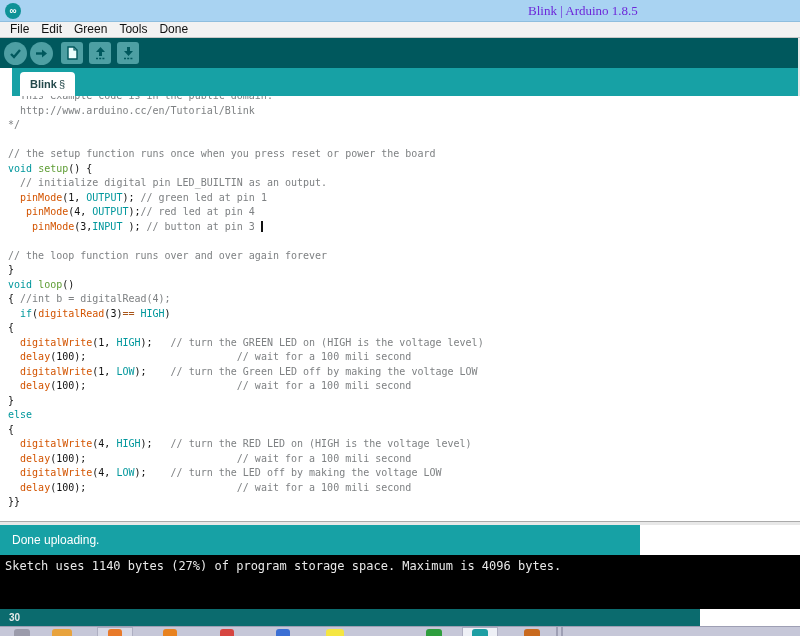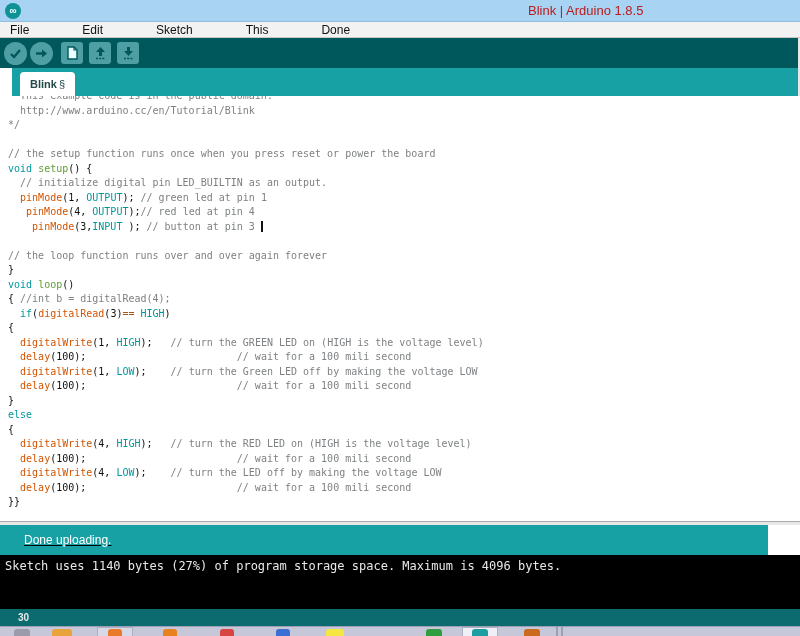--- a/index.html
+++ b/index.html
@@ -3,24 +3,24 @@
 <meta charset="utf-8">
 <style>
   * { margin:0; padding:0; box-sizing:border-box; }
   html,body { width:800px; height:636px; overflow:hidden; font-family:"Liberation Sans", sans-serif; background:#fff; }
   .window { position:relative; width:800px; height:636px; overflow:hidden; }
 
   
   .titlebar { position:absolute; top:0; left:0; width:800px; height:22px; background:#a9d3f2; border-bottom:1px solid #8fbede; }
   .app-logo { position:absolute; left:5px; top:3px; width:16px; height:16px; border-radius:50%; background:#0f9297;
               color:#fff; font-size:10px; font-weight:bold; text-align:center; line-height:15px; }
-  .title-text { position:absolute; left:528px; top:3px; font-size:13px; color:#b91c1c; }
+  .title-text { position:absolute; left:528px; top:3px; font-size:13px; color:#6d28d9;font-family:Liberation Serif, serif; }
 
   
-  .menubar { position:absolute; top:22px; left:0; width:800px; height:16px; background:#f2f2f2; border-bottom:1px solid #c8c8c8; display:flex; align-items:center; padding-left:4px;gap:41px; }
+  .menubar { position:absolute; top:22px; left:0; width:800px; height:16px; background:#f2f2f2; border-bottom:1px solid #c8c8c8; display:flex; align-items:flex-start; padding-left:4px; }
   .menu-item { font-size:12px; color:#111; padding:0 6px; cursor:default; }
 
   
   .toolbar { position:absolute; top:38px; left:0; width:800px; height:30px; background:#00585d; }
   .tbtn { position:absolute; top:4px; width:23px; height:23px; background:#4d9fa3; display:flex; align-items:center; justify-content:center; }
   .tbtn.round { border-radius:50%; }
   .tbtn.square { border-radius:3px; width:22px; height:22px; }
   .tbtn svg { display:block; }
 
   
@@ -39,29 +39,29 @@
   .tok-u { color:#7e8183; }
   .tok-k { color:#00979c; }
   .tok-l { color:#00979c; }
   .tok-f { color:#d35400; }
   .tok-g { color:#5e9d34; }
   .tok-o { color:#a8561a; }
   .tok-cursor { display:inline-block; width:2px; height:11px; background:#111; vertical-align:-2px; }
 
   
   .divider { position:absolute; top:521px; left:0; width:800px; height:4px; background:#e8e8e8; border-top:1px solid #aaa; }
-  .statusbar { position:absolute; top:525px; left:0; width:768px; height:30px; background:#17a1a5; display:flex; align-items:center; padding-left:24px;text-decoration:underline; }
+  .statusbar { position:absolute; top:525px; left:0; width:640px; height:30px; background:#17a1a5; display:flex; align-items:center; padding-left:12px; }
   .status-text { font-size:12px; color:#ffffff; }
 
   
   .console { position:absolute; top:555px; left:0; width:800px; height:54px; background:#000000; padding:4px 0 0 5px; }
   .console-line { font-family:"DejaVu Sans Mono", monospace; font-size:12px; line-height:14px; color:#e8e8e8; white-space:pre; }
 
   
-  .footer { position:absolute; top:609px; left:0; width:800px; height:17px; background:#0b6b6e; display:flex; align-items:center; padding-left:18px; }
+  .footer { position:absolute; top:609px; left:0; width:700px; height:17px; background:#0b6b6e; display:flex; align-items:center; padding-left:9px; }
   .line-number { font-size:10px; font-weight:bold; color:#e4e9e9; }
 
   
   .taskbar { position:absolute; top:626px; left:0; width:800px; height:10px; background:#c6c7d8; border-top:1px solid #9e9fb4; }
   .task-icon { position:absolute; bottom:0; height:7px; border-radius:3px 3px 0 0; }
   .task-btn { position:absolute; bottom:0; height:9px; width:36px; background:#d8d9e6; border:1px solid #aeafc2; border-bottom:none; }
   .task-btn.active { background:#eef0f6; }
   .task-sep { position:absolute; bottom:0; width:2px; height:9px; background:#9e9fb4; }
 </style>
 </head>
@@ -70,22 +70,22 @@
 <div class="window">
 
   <div class="titlebar">
     <div class="app-logo">∞</div>
     <div class="title-text">Blink | Arduino 1.8.5</div>
   </div>
 
   <div class="menubar">
     <span class="menu-item">File</span>
     <span class="menu-item">Edit</span>
-    <span class="menu-item">Sketch</span>
-    <span class="menu-item">This</span>
+    <span class="menu-item">Green</span>
+    <span class="menu-item">Tools</span>
     <span class="menu-item">Done</span>
   </div>
 
   <div class="toolbar">
     <div class="tbtn round" style="left:4px" title="Verify">
       <svg width="13" height="13" viewBox="0 0 13 13">
         <polyline points="2,7 5,10 11,3" fill="none" stroke="#00585d" stroke-width="2.4"></polyline>
       </svg>
     </div>
     <div class="tbtn round" style="left:30px" title="Upload">

